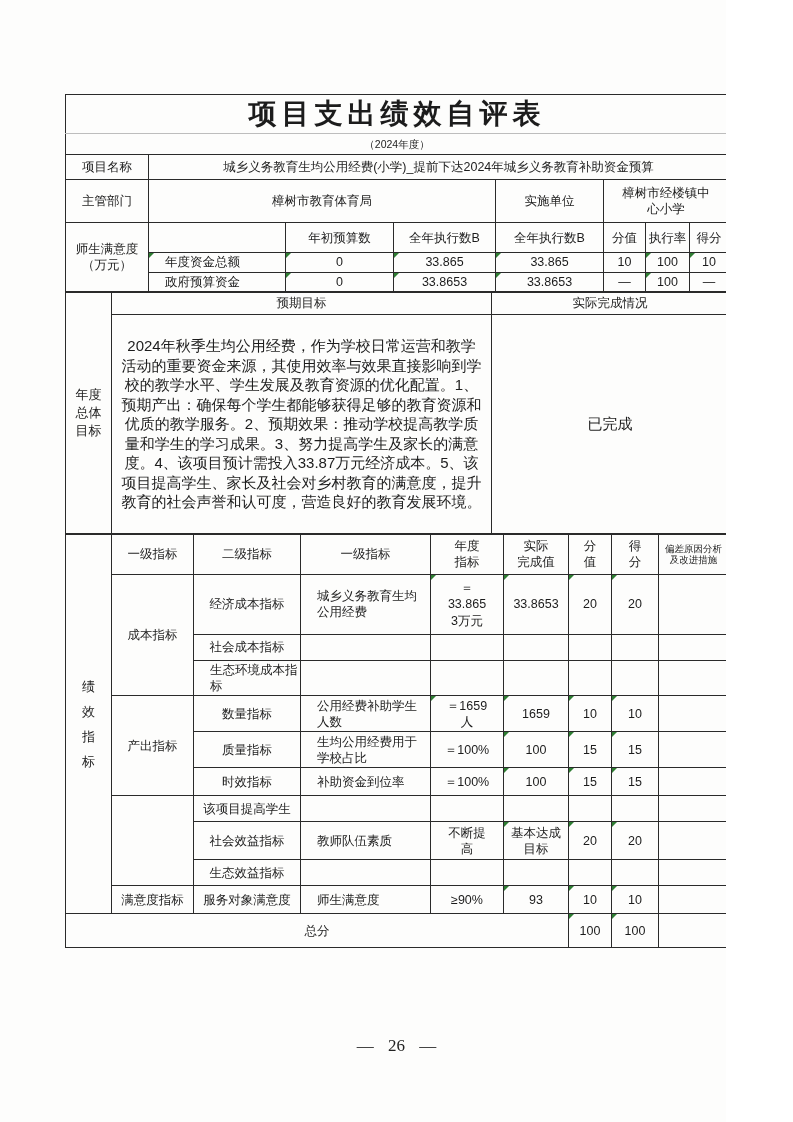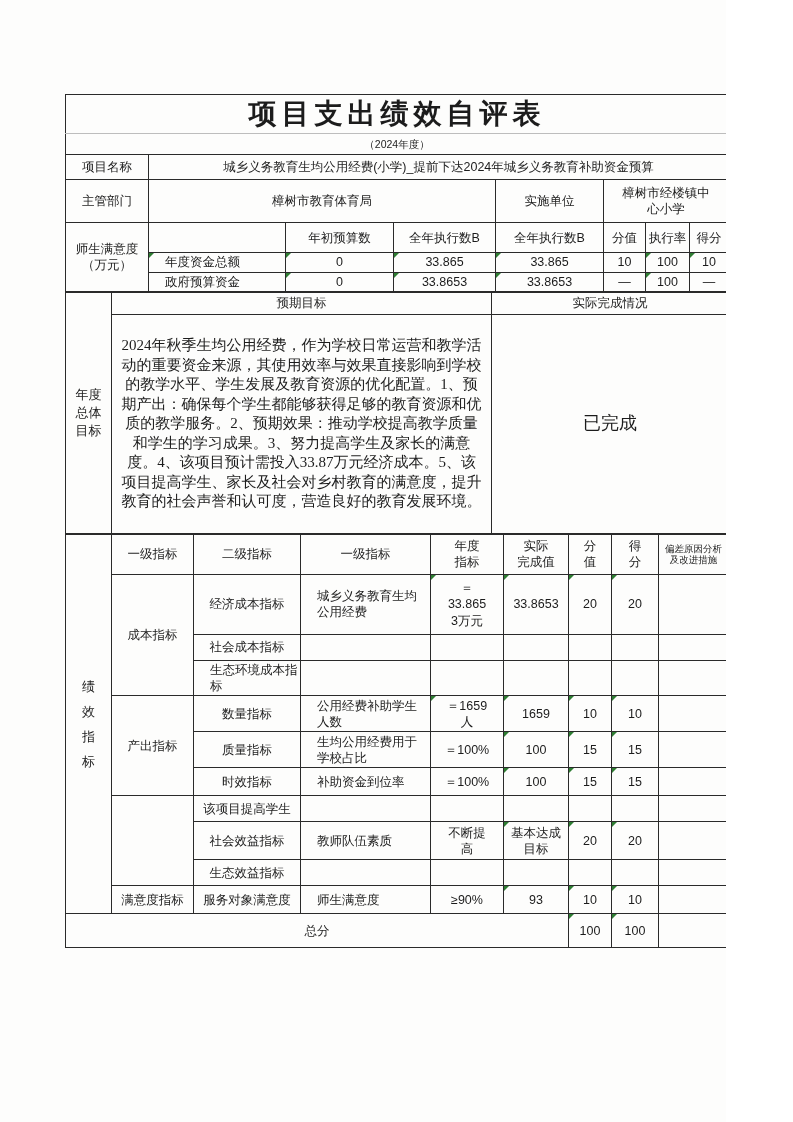--- a/index.html
+++ b/index.html
@@ -16,22 +16,22 @@
   .rB1{height:22px}.rB2{height:219px}
   .rC1{height:40px}.rC2{height:60px}.rC3{height:26px}.rC5{height:36px}
   .rC7{height:28px}.rC9{height:38px}.rC12{height:34px}
   
   .title{font-size:28px;font-weight:bold;letter-spacing:5px;
          border-bottom:1px solid #bdbdbd;font-family:"DejaVu Sans","Liberation Sans",sans-serif;}
   .subtitle{font-size:10.5px;border-top:1px solid #0ea5e9;}
   .left{text-align:left;padding-left:16px;}
   .vlab{line-height:18px;font-size:13px;}
   .vlab2{line-height:25px;font-size:13px;}
-  .para{font-size:15px;line-height:19.5px;padding:6px 8px;text-align:center;font-family:Liberation Serif, serif;}
-  .done{font-size:18px;}
+  .para{font-size:15px;line-height:19.5px;padding:6px 8px;text-align:center;}
+  .done{font-size:15px;}
   .small{font-size:9.5px;line-height:1.25;}
   .num{font-size:12.5px;}
   .fg{position:relative;}
   .fl{position:absolute;top:0;left:0;width:0;height:0;
       border-top:5px solid #2e7d32;border-right:5px solid transparent;}
   .footer{position:absolute;left:0;top:1036px;width:793px;text-align:center;
           font-family:"Liberation Serif","DejaVu Serif",serif;font-size:17px;
           word-spacing:10px;color:#222;}
 </style>
 </head>
@@ -256,13 +256,14 @@
       <tr class="rC12">
         <td colspan="6">总分</td>
         <td class="fg">100<i class="fl" style="border-top-color: rgb(46, 125, 50);"></i></td>
         <td class="fg">100<i class="fl" style="border-top-color: rgb(46, 125, 50);"></i></td>
         <td></td>
       </tr>
     </tbody>
       </table>
   </div>
 
+  <div class="footer">— 26 —</div>
 </div>
 
 </body></html>

